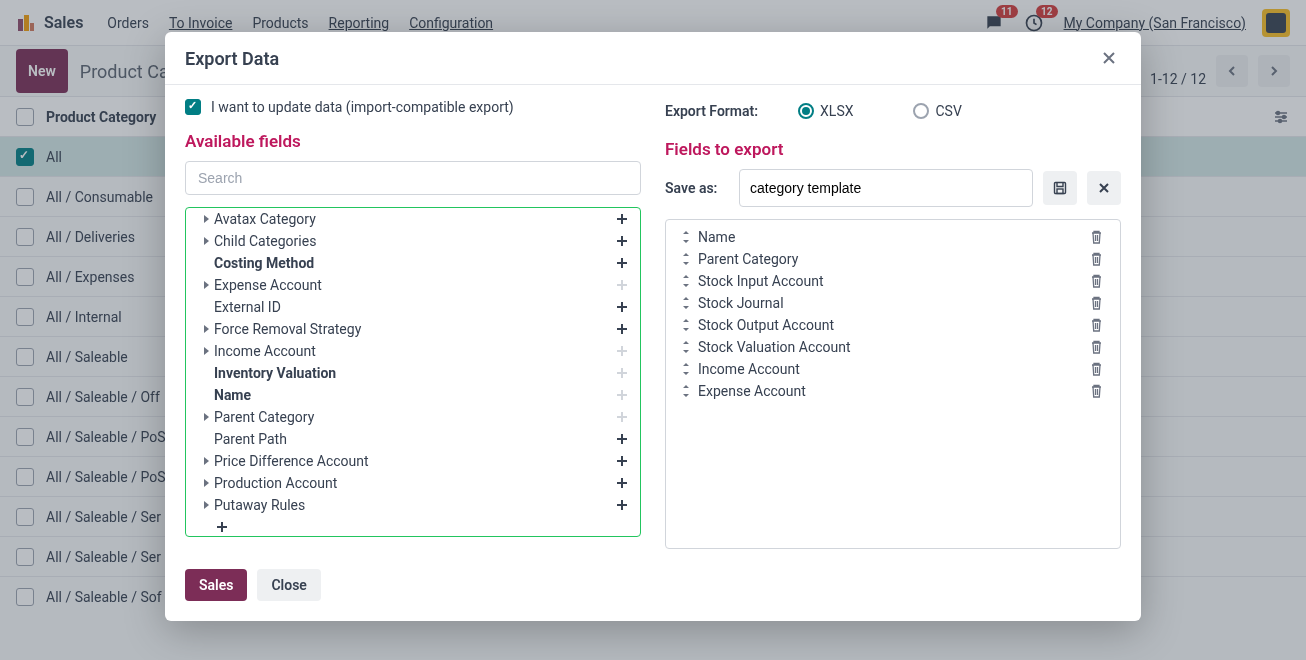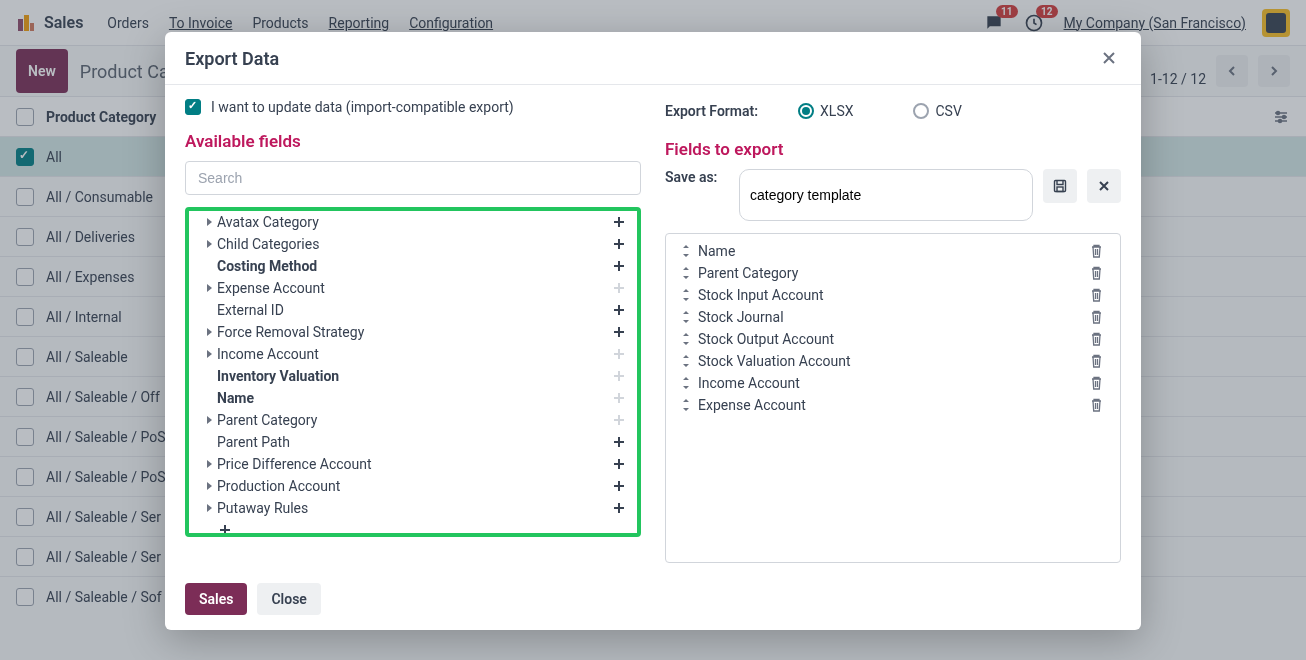--- a/index.html
+++ b/index.html
@@ -98,21 +98,21 @@
 
     .section-title { font-size:17px; font-weight:600; color:#be185d; margin-bottom:10px; }
 
     .search-input {
       width:100%; padding: 8px 12px; border:1px solid #d1d5db; border-radius:4px;
       font-size:14px; color:#374151; outline:none; margin-bottom:12px;
     }
     .search-input::placeholder{color:#9ca3af;}
 
     .fields-box {
-      border:4px solid #22c55e; border-radius:4px;
+      border:1px solid #22c55e; border-radius:4px;
       height: 330px; overflow-y:scroll;
       position:relative;
     }
     .fields-box::-webkit-scrollbar{width:14px;}
     .fields-box::-webkit-scrollbar-thumb{background:#c3c9ce; border-radius:7px; border:3px solid #fff;}
     .fields-box::-webkit-scrollbar-track{background:#f3f4f6;}
 
     .field-row {
       display:flex; align-items:center;
       padding: 3px 10px 3px 14px;
@@ -143,23 +143,23 @@
     .format-label { font-weight:600; }
     .radio-group { display:flex; gap:60px; }
     .radio-opt { display:flex; align-items:center; gap:6px; cursor:pointer;}
     .radio {
       width:16px; height:16px; border-radius:50%;
       border:2px solid #9ca3af; position:relative; flex-shrink:0;
     }
     .radio.active { border-color:#017e84; }
     .radio.active::after{content:""; position:absolute; inset:2px; background:#017e84; border-radius:50%;}
 
-    .save-row { display:flex; gap:10px; margin-bottom:12px; }
+    .save-row { display:flex; align-items:center; gap:10px; margin-bottom:12px; }
     .save-label { font-weight:600; color:#374151; min-width:64px;}
-    .save-input { flex:1; padding:17px 10px; border:1px solid #d1d5db; border-radius:10px; font-size:14px;}
+    .save-input { flex:1; padding:10px 10px; border:1px solid #d1d5db; border-radius:4px; font-size:14px;}
     .icon-btn { width:34px; height:34px; background:#eef0f2; border-radius:4px; display:flex; align-items:center; justify-content:center; cursor:pointer; color:#374151; }
 
     .modal-footer { padding: 12px 20px 20px; display:flex; gap:10px; }
     .btn-primary { background:#7c2d57; color:#fff; padding:8px 14px; border-radius:4px; font-weight:600; cursor:pointer; }
     .btn-secondary { background:#eef0f2; color:#374151; padding:8px 14px; border-radius:4px; font-weight:600; cursor:pointer; }
   </style>
 </head>
 <body>
 
 <div class="navbar">

